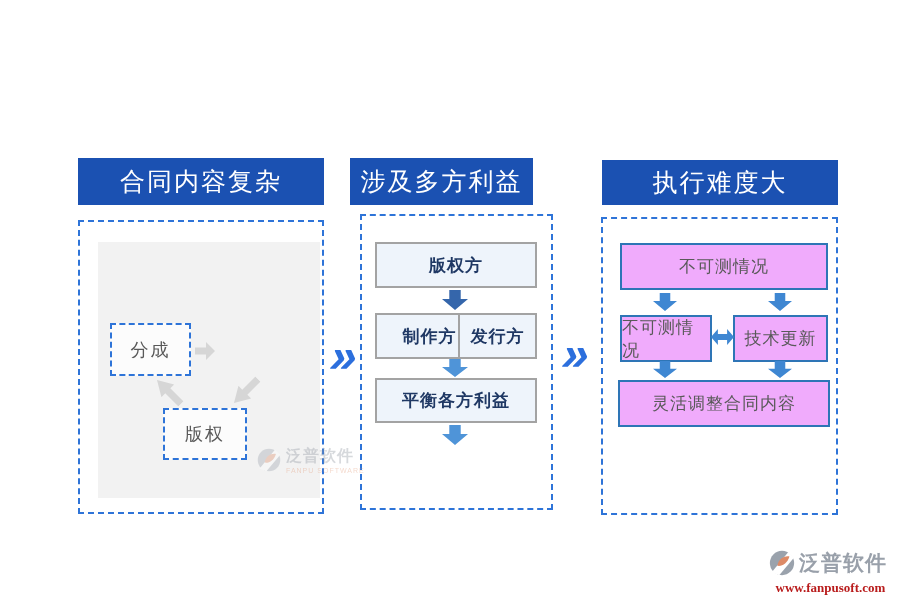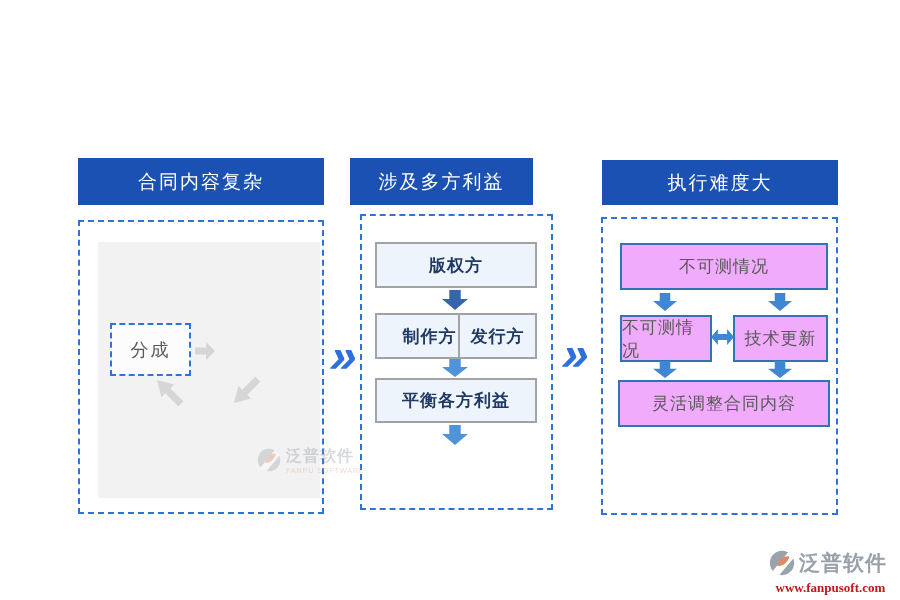--- a/index.html
+++ b/index.html
@@ -8,21 +8,21 @@
     font-family:"Liberation Sans","DejaVu Sans",sans-serif;
   }
   .title{
     position:absolute;left:0;top:102px;width:900px;text-align:center;
     font-size:30px;font-weight:bold;letter-spacing:3px;color:#2b86d9;
     text-shadow:-1px -1px 0 #55c2f0, 2px 2px 0 #1e57aa;
   }
   .col-header{
     position:absolute;background:#1b51b2;color:#fff;
     display:flex;align-items:center;justify-content:center;
-    font-size:19px;letter-spacing:2px;
+    font-size:25px;letter-spacing:2px;
   }
   .col-box{
     position:absolute;border:2px dashed #2e74d8;background:#fff;
   }
   .gray-panel{position:absolute;background:#f2f2f2;}
   .cycle-node{
     position:absolute;border:2px dashed #2e74d8;background:#fcfcfc;
     display:flex;align-items:center;justify-content:center;
     font-size:18px;color:#595959;letter-spacing:2px;
   }
@@ -68,20 +68,21 @@
 <div class="canvas">
 
 
   <div class="col-header" style="left:78px;top:158px;width:246px;height:47px;">合同内容复杂</div>
 
   <div class="col-box" style="left:78px;top:220px;width:242px;height:290px;">
     <div class="gray-panel" style="left:18px;top:20px;width:222px;height:256px;"></div>
   </div>
 
   <div class="cycle-node" style="left:110px;top:323px;width:77px;height:49px;">分成</div>
+  <div class="cycle-node" style="left:163px;top:408px;width:80px;height:48px;">版权</div>
 
   <div class="arrow-right gray" style="left:195px;top:342px;width:20px;height:18px;"></div>
   <div class="arrow-right gray" style="left:229px;top:382px;width:34px;height:18px;transform:rotate(135deg);"></div>
   <div class="arrow-right gray" style="left:152px;top:383px;width:34px;height:18px;transform:rotate(-135deg);"></div>
 
   <div class="wm-inline">
     <svg width="26" height="28" viewBox="0 0 30 32">
       <circle cx="15" cy="16" r="13" fill="#9aa2ac"></circle>
       <path d="M4 26 L22 4 L28 10 L12 29 Z" fill="#fff"></path>
       <path d="M10 19 C11 12, 17 8, 23 9 C21 16, 15 20, 10 19 Z" fill="#dd8a66"></path>

